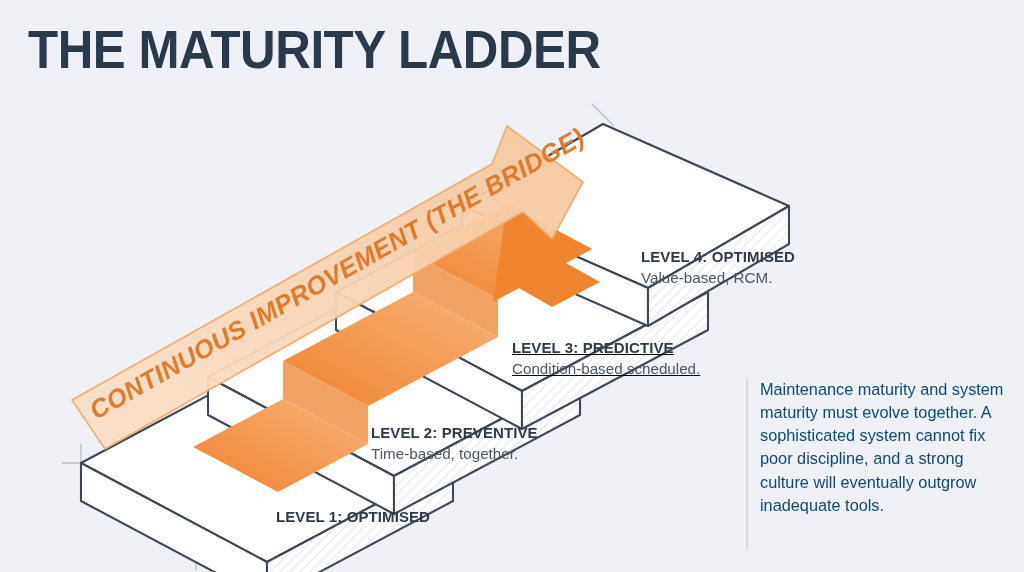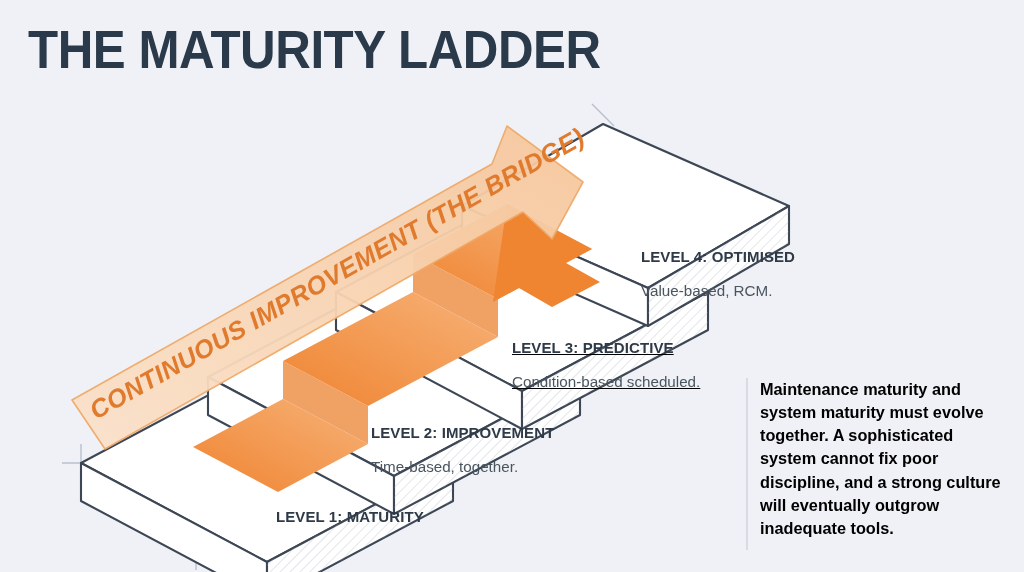--- a/index.html
+++ b/index.html
@@ -27,31 +27,31 @@
   }
 
   svg.diagram{position:absolute;left:0;top:0;width:1024px;height:572px;}
 
   .lvl{position:absolute;white-space:nowrap;}
   .lvl .h{
     font-size:15px;font-weight:bold;color:#2e3a47;letter-spacing:0.1px;
     line-height:1.25;
   }
   .lvl .s{
-    font-size:15.2px;color:#4a5560;line-height:1.3;margin-top:14px;
+    font-size:15.2px;color:#4a5560;line-height:1.3;margin-top:1px;
   }
 
   #lvl1{left:276px;top:508px;}
   #lvl2{left:371px;top:424px;}
   #lvl3{left:512px;top:339px;text-decoration:underline;}
   #lvl4{left:641px;top:248px;}
 
   .note{
     position:absolute;left:760px;top:378px;width:252px;
-    font-size:16.3px;color:#000000;line-height:1.42;font-weight:bold;
+    font-size:16.3px;color:#0c4a6e;line-height:1.42;
   }
   .note-rule{
     position:absolute;left:746px;top:378px;width:2px;height:172px;
     background:#d7dce4;
   }
 </style>
 </head>
 <body>
 
 <div id="stage">
@@ -145,25 +145,25 @@
     <g>
       <polygon points="72,400 492,164 507,126 583,182 552,239 523,212 105,449" fill="url(#bannerGrad)" stroke="#f0a968" stroke-width="1.6" stroke-linejoin="round" opacity="0.95"></polygon>
     </g>
 
     <g>
       <text x="96" y="420" transform="rotate(-29.5 96 420)" font-family="Liberation Sans, sans-serif" font-size="25.5" font-weight="bold" font-style="italic" letter-spacing="0.4" fill="#e07b2e">CONTINUOUS IMPROVEMENT (THE BRIDGE)</text>
     </g>
   </svg>
 
   <div class="lvl" id="lvl1">
-    <div class="h">LEVEL 1: MATURITY</div>
+    <div class="h">LEVEL 1: OPTIMISED</div>
   </div>
 
   <div class="lvl" id="lvl2">
-    <div class="h">LEVEL 2: IMPROVEMENT</div>
+    <div class="h">LEVEL 2: PREVENTIVE</div>
     <div class="s">Time-based, together.</div>
   </div>
 
   <div class="lvl" id="lvl3">
     <div class="h">LEVEL 3: PREDICTIVE</div>
     <div class="s">Condition-based scheduled.</div>
   </div>
 
   <div class="lvl" id="lvl4">
     <div class="h">LEVEL 4: OPTIMISED</div>

